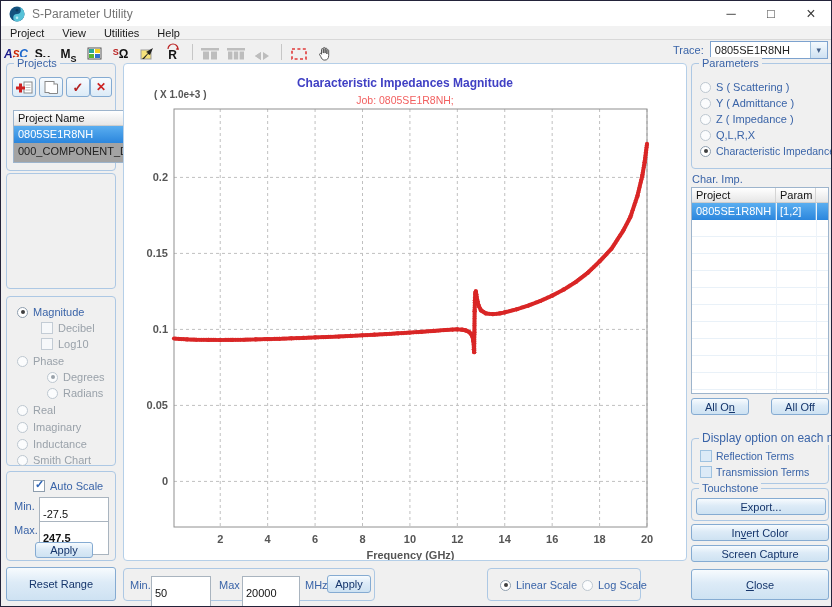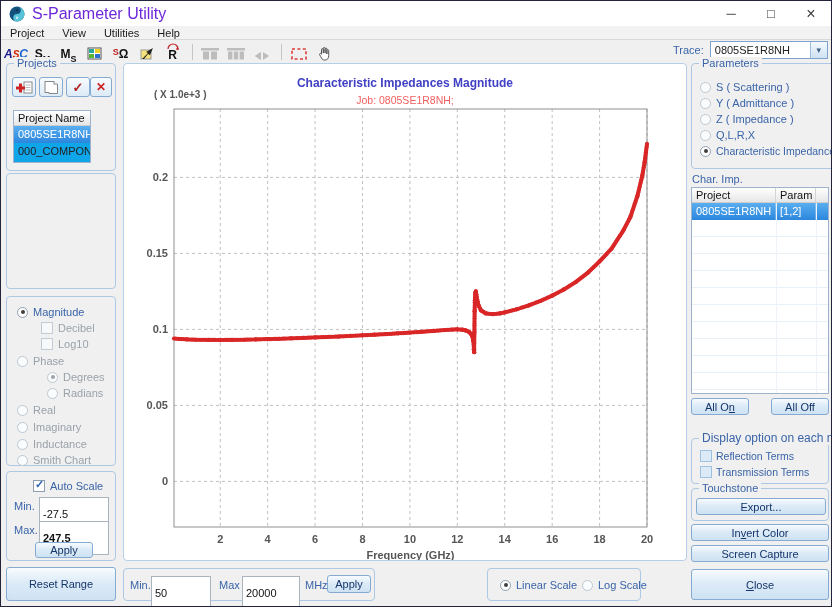--- a/index.html
+++ b/index.html
@@ -1,21 +1,21 @@
 <!DOCTYPE html>
 <html><head>
 <meta charset="utf-8">
 <style>
   *{margin:0;padding:0;box-sizing:border-box}
   html,body{background:#8a8a8a}
   .window{position:relative;width:832px;height:607px;background:#f0f0f0;border:1px solid #23233a;
           font-family:"Liberation Sans",sans-serif;font-size:11px;color:#222;overflow:hidden}
   
   .titlebar{position:absolute;left:0;top:0;right:0;height:25px;background:#fff;display:flex;align-items:center;padding-left:8px;gap:7px}
-  .title{font-size:16px;color:#6d28d9}
+  .title{font-size:12px;color:#737373}
   .wctl{margin-left:auto;display:flex;height:100%}
   .wbtn{width:40px;display:flex;align-items:center;justify-content:center;color:#3c3c3c;font-size:13px;cursor:default}
   .menubar{position:absolute;left:0;top:25px;right:0;height:14px;background:#f2f2f2;border-bottom:1px solid #d8d8d8;display:flex;align-items:center}
   .mitem{padding:0 9px;height:100%;display:flex;align-items:center;color:#1a1a1a}
   .toolbar{position:absolute;left:0;top:40px;right:0;height:21px;display:flex;align-items:center;padding-left:3px}
   .tbtn{height:20px;min-width:23px;display:flex;align-items:flex-end;justify-content:center;margin-right:3px;padding-bottom:1px}
   .tsep{width:1px;height:16px;background:#c6c6c6;margin:0 5px;align-self:center}
   .ico-a{font-weight:bold;font-style:italic;font-size:12px;color:#1a1a8c}
   .ico-a .s{color:#cc2200;font-size:10px}
   .ico-a .c{color:#1a66cc}
@@ -40,21 +40,21 @@
   .rd.dis.sel::after{background:#9aa2aa}
   .cb{width:12px;height:12px;border:1px solid #8e9eae;background:#fff;position:relative;flex:none}
   .cb.chk::after{content:"✓";position:absolute;left:1px;top:-2px;color:#2e64b5;font-size:11px;font-weight:bold;line-height:11px}
   .cb.dis{border-color:#c3ccd5;background:#f6f8fa}
   .cb.disb{border-color:#9fc2e0;background:#dceaf7}
   .lbl-b{color:#3a64a8}
   .lbl-d{color:#9aa2aa}
   
   .pbtn{position:absolute;top:13px;width:24px;height:20px;border:1px solid #85abd2;border-radius:3px;
         background:linear-gradient(#f7fbfe,#dcebf7);display:flex;align-items:center;justify-content:center}
-  .listbox{position:absolute;left:6px;top:46px;width:78px;height:53px;border:1px solid #9db4cc;background:#0ea5e9;overflow:hidden}
+  .listbox{position:absolute;left:6px;top:46px;width:111px;height:53px;border:1px solid #9db4cc;background:#a3a3a3;overflow:hidden}
   .lheader{height:15px;background:linear-gradient(#fff,#e6e6e6);border-bottom:1px solid #cdcdcd;padding:1px 4px;color:#111}
   .litem{height:17px;padding:2px 4px;white-space:nowrap;overflow:hidden}
   .sel-item{background:linear-gradient(#5aaef0,#2b86dd);color:#fff}
   
   .chartpanel{position:absolute;left:122px;top:62px;width:564px;height:498px;background:#fff;border:1px solid #b5cfe8;border-radius:4px}
   .ctitle{position:absolute;left:0;right:0;top:12px;text-align:center;font-weight:bold;font-size:12px;color:#4040c4}
   .cjob{position:absolute;left:0;right:0;top:30px;text-align:center;font-size:10.5px;color:#f26060}
   .cnote{position:absolute;left:30px;top:25px;font-weight:bold;font-size:10px;color:#555}
   
   .bbar{position:absolute;border:1px solid #adc8e4;border-radius:4px;background:#f0f0f0}

